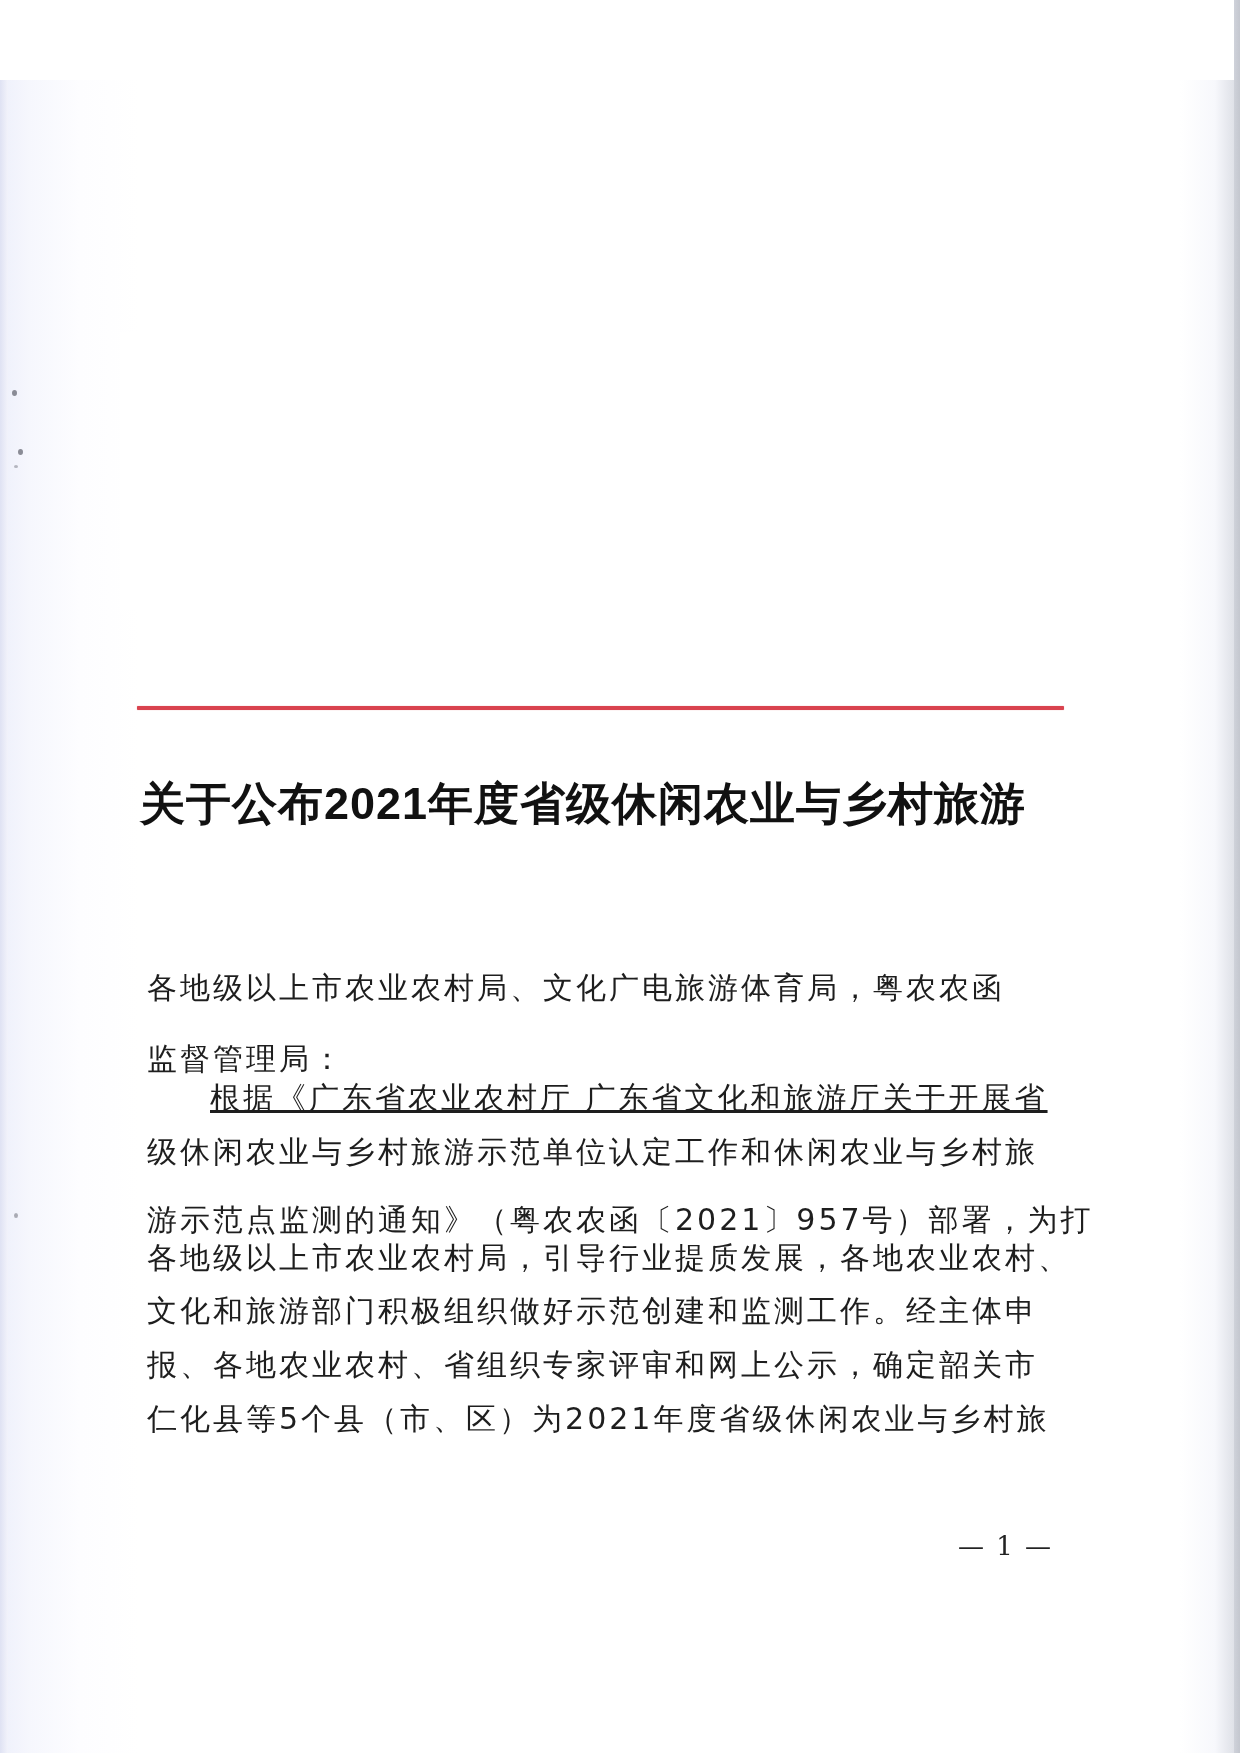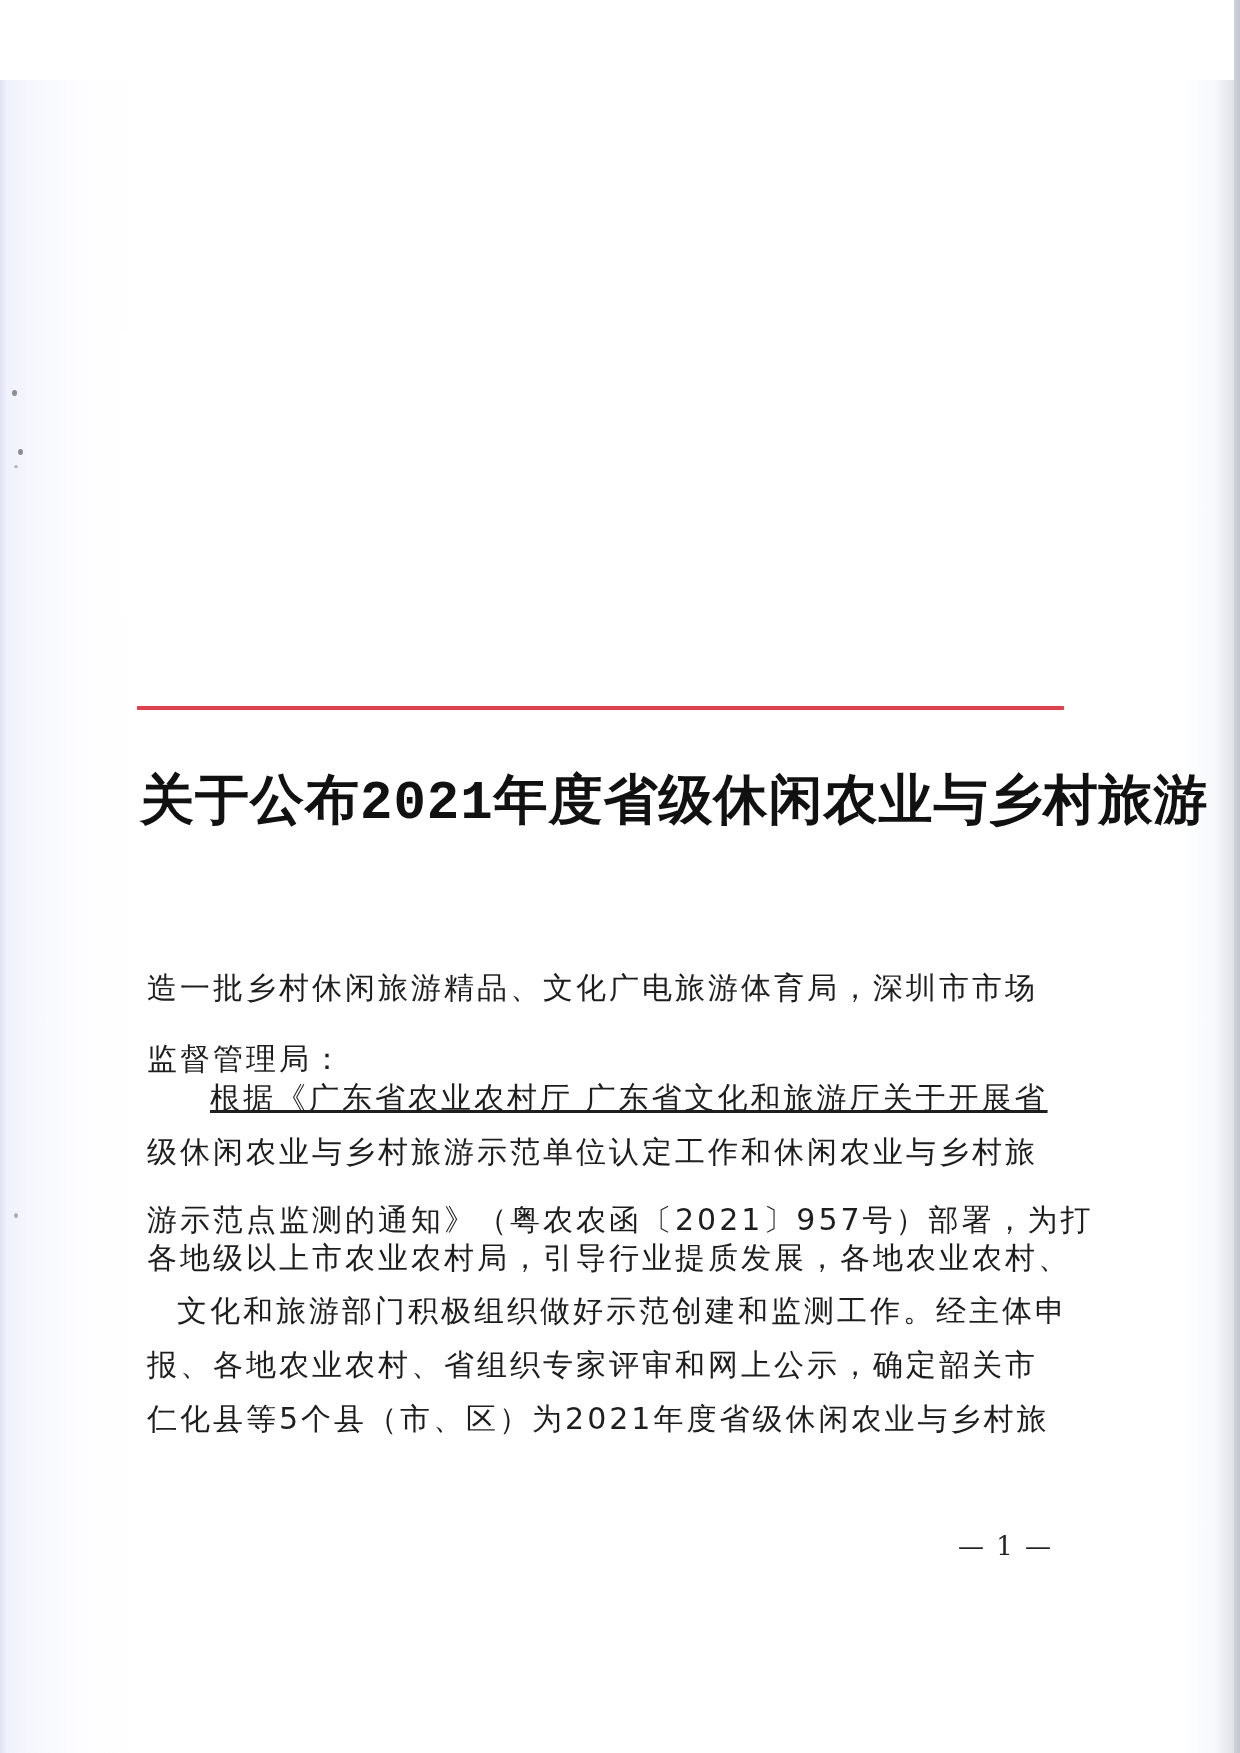--- a/index.html
+++ b/index.html
@@ -55,23 +55,23 @@
       left: 137px; top: 706px;
       width: 927px; height: 4px;
       background: #d9434f;
       border-radius: 1px;
       box-shadow: 0 0 1px rgba(217,67,79,0.6);
     }
     .title {
       position: absolute;
       left: 140px; top: 776px;
       width: 940px;
-      font-family: Liberation Mono, monospace;
+      font-family: Liberation Sans, sans-serif;
       font-weight: bold;
-      font-size: 54px;
+      font-size: 45px;
       line-height: 55px;
       letter-spacing: 1px;
       color: #111111;
     }
     .title-line {
       display: block;
       white-space: nowrap;
     }
     .body-text {
       position: absolute;
@@ -112,25 +112,25 @@
 
   <div class="redacted-block"></div>
 
   <div class="red-rule"></div>
 
   <div class="title">
     <span class="title-line">关于公布2021年度省级休闲农业与乡村旅游</span>
   </div>
 
   <div class="body-text">
-    <div class="body-line" style="top:0px;">造一批乡村休闲旅游精品、文化广电旅游体育局，深圳市市场</div>
+    <div class="body-line" style="top:0px;">各地级以上市农业农村局、文化广电旅游体育局，粤农农函</div>
     <div class="body-line" style="top:55px;margin-top:16px;">监督管理局：</div>
     <div class="body-line" style="top:110px; left:63px;text-decoration:underline;">根据《广东省农业农村厅 广东省文化和旅游厅关于开展省</div>
     <div class="body-line" style="top:164px;">级休闲农业与乡村旅游示范单位认定工作和休闲农业与乡村旅</div>
     <div class="body-line" style="top:232px;">游示范点监测的通知》（粤农农函〔2021〕957号）部署，为打</div>
     <div class="body-line" style="top:270px;">各地级以上市农业农村局，引导行业提质发展，各地农业农村、</div>
-    <div class="body-line" style="top:323px;margin-left:30px;">文化和旅游部门积极组织做好示范创建和监测工作。经主体申</div>
+    <div class="body-line" style="top:323px;">文化和旅游部门积极组织做好示范创建和监测工作。经主体申</div>
     <div class="body-line" style="top:377px;">报、各地农业农村、省组织专家评审和网上公示，确定韶关市</div>
     <div class="body-line" style="top:431px;">仁化县等5个县（市、区）为2021年度省级休闲农业与乡村旅</div>
   </div>
 
   <div class="page-number">— 1 —</div>
 </div>
 
 </body></html>

